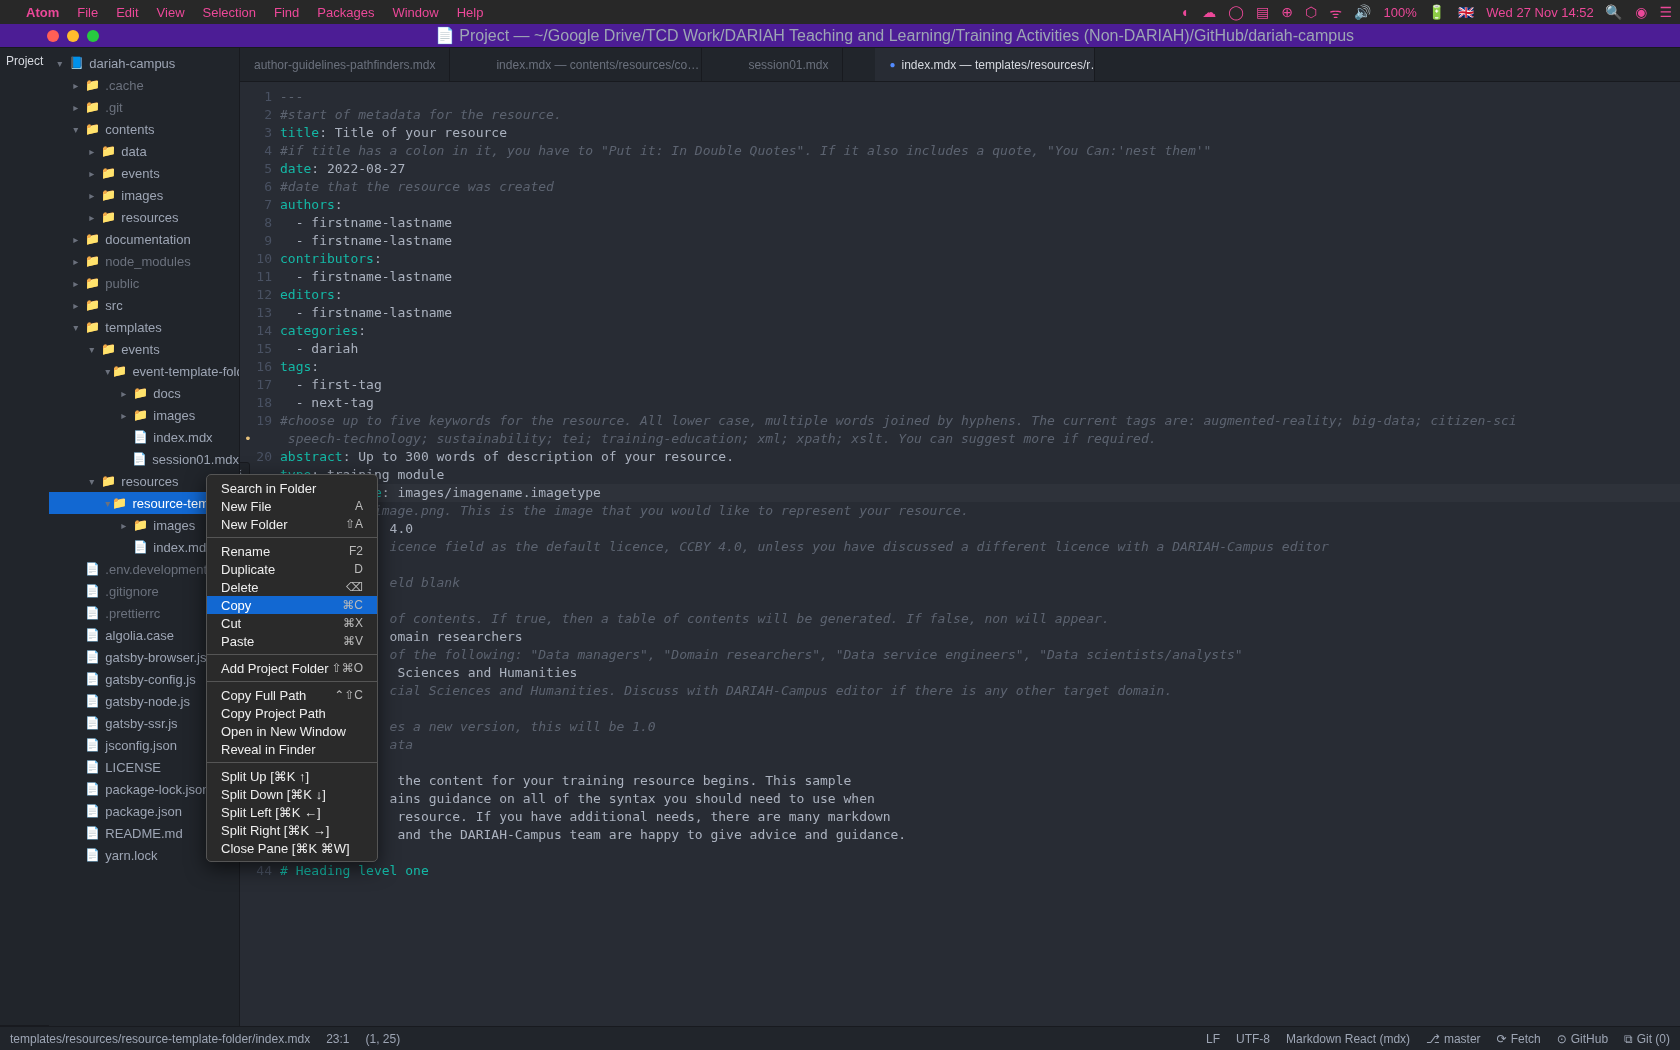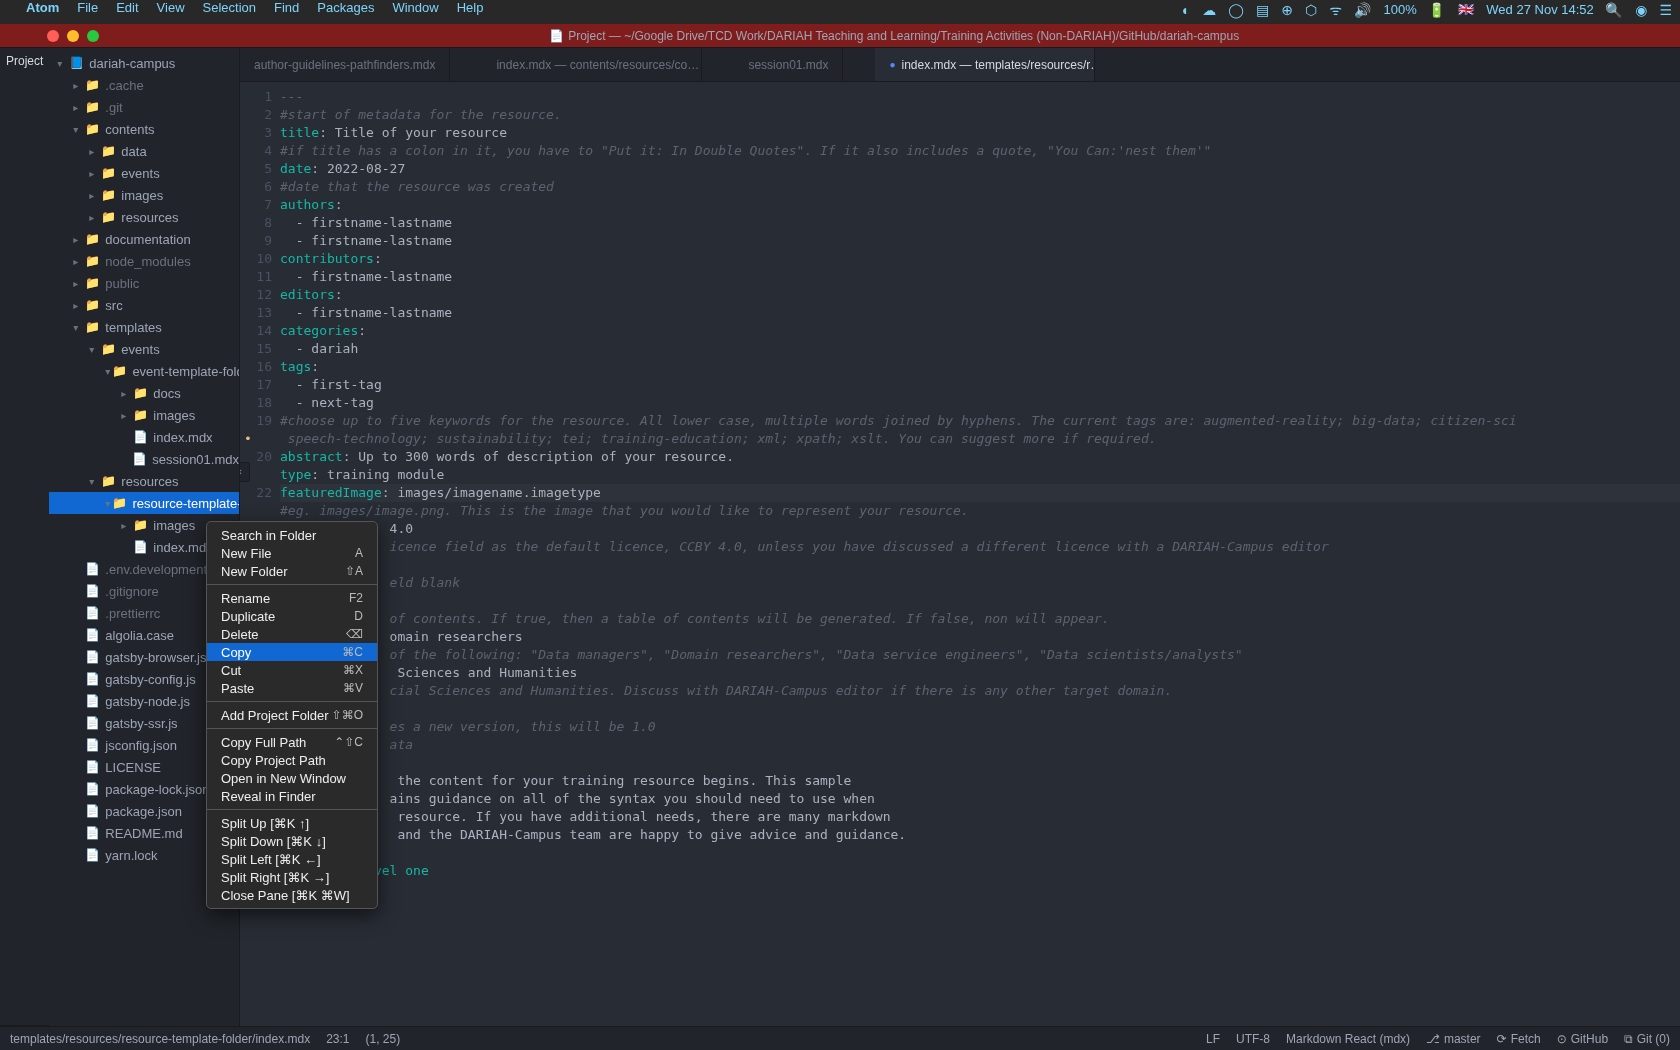--- a/index.html
+++ b/index.html
@@ -10,39 +10,39 @@
   background: #282c34;
   color: #abb2bf;
   overflow: hidden;
 }
 
 
 .menubar {
   height: 24px;
   background: rgba(40,40,40,0.95);
   display: flex;
-  align-items: flex-start;
-  color: #7dd3fc;
+  align-items: center;
+  color: #ec4899;
   font-size: 13px;
   padding: 0 8px;
 }
 .menubar-left { display: flex; align-items: center; gap: 18px; }
 .menubar-left .apple { font-size: 16px; }
 .menubar-left .appname { font-weight: 600; }
 .menubar-right { margin-left: auto; display: flex; align-items: center; gap: 12px; font-size: 13px; }
 .menubar-right .icon-glyph { font-size: 14px; }
 
 
 .titlebar {
   height: 24px;
-  background: #7f1d1d;
+  background: #4c1d95;
   display: flex;
   align-items: center;
   color: #9da5b4;
-  font-size: 12px;
+  font-size: 16px;
   border-bottom: 1px solid #181a1f;
   padding-left: 37px;
 }
 .traffic { display: flex; gap: 8px; padding: 0 10px; }
 .traffic span { width: 12px; height: 12px; border-radius: 50%; display: inline-block; }
 .tl-close{background:#ff5f56;} .tl-min{background:#ffbd2e;} .tl-max{background:#27c93f;}
 .titlebar-title { flex:1; text-align:center; color:#9da5b4; }
 
 
 .window { display:flex; height: calc(100% - 24px - 24px - 24px); }
@@ -93,21 +93,20 @@
   top:474px;
   width:172px;
   background:#2a2a2a;
   border:1px solid #555;
   border-radius:5px;
   box-shadow:0 6px 20px rgba(0,0,0,0.6);
   padding:4px 0;
   font-size:13px;
   color:#eee;
   z-index:100;
-  margin-top:47px;
 }
 .context-menu .mi { display:flex; align-items:center; height:18px; padding:0 14px; }
 .context-menu .mi .kbd { margin-left:auto; color:#bbb; font-size:12px; }
 .context-menu .mi.highlight { background:#1268d2; color:#fff; }
 .context-menu .sep { height:1px; background:#555; margin:4px 0; }
 
 
 .statusbar {
   height:24px;
   background:#21252b;

